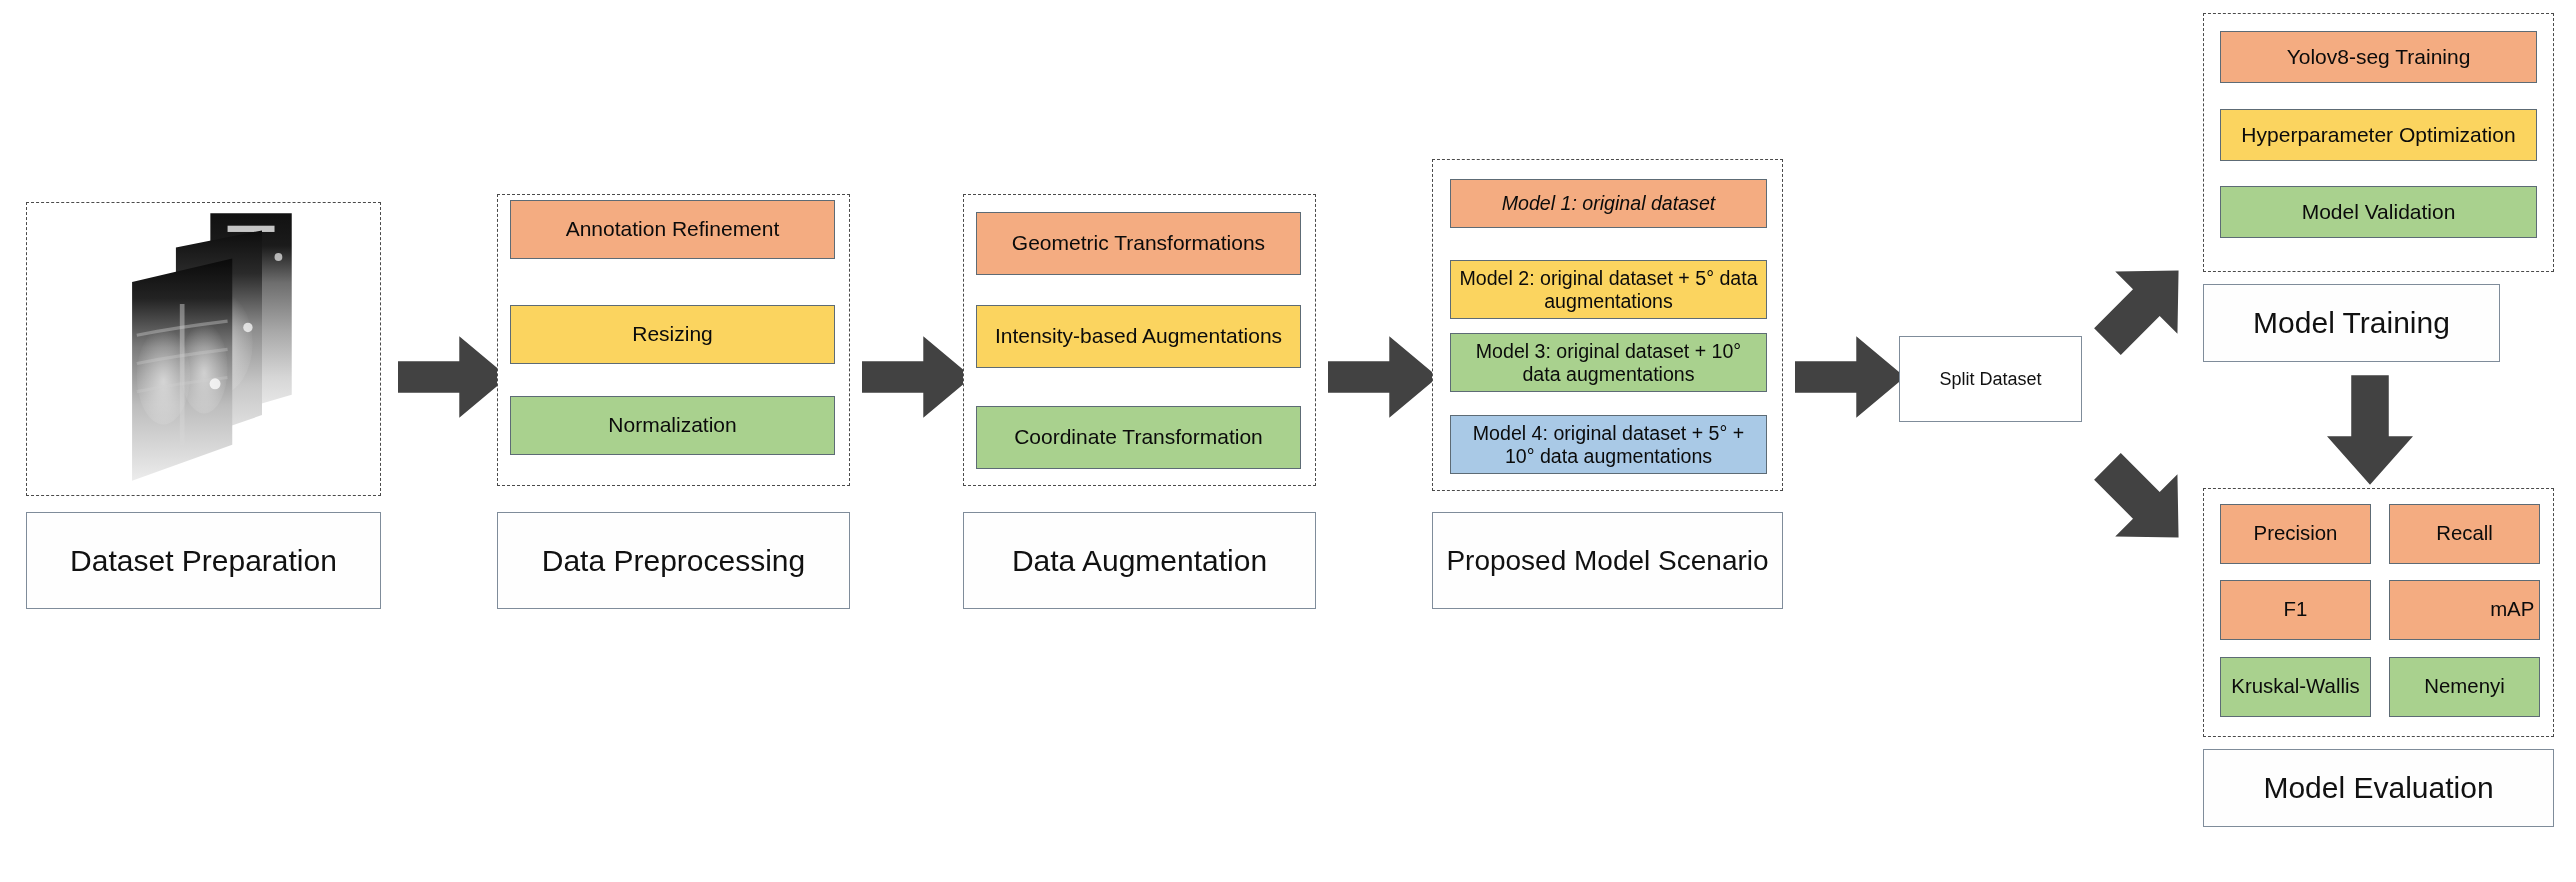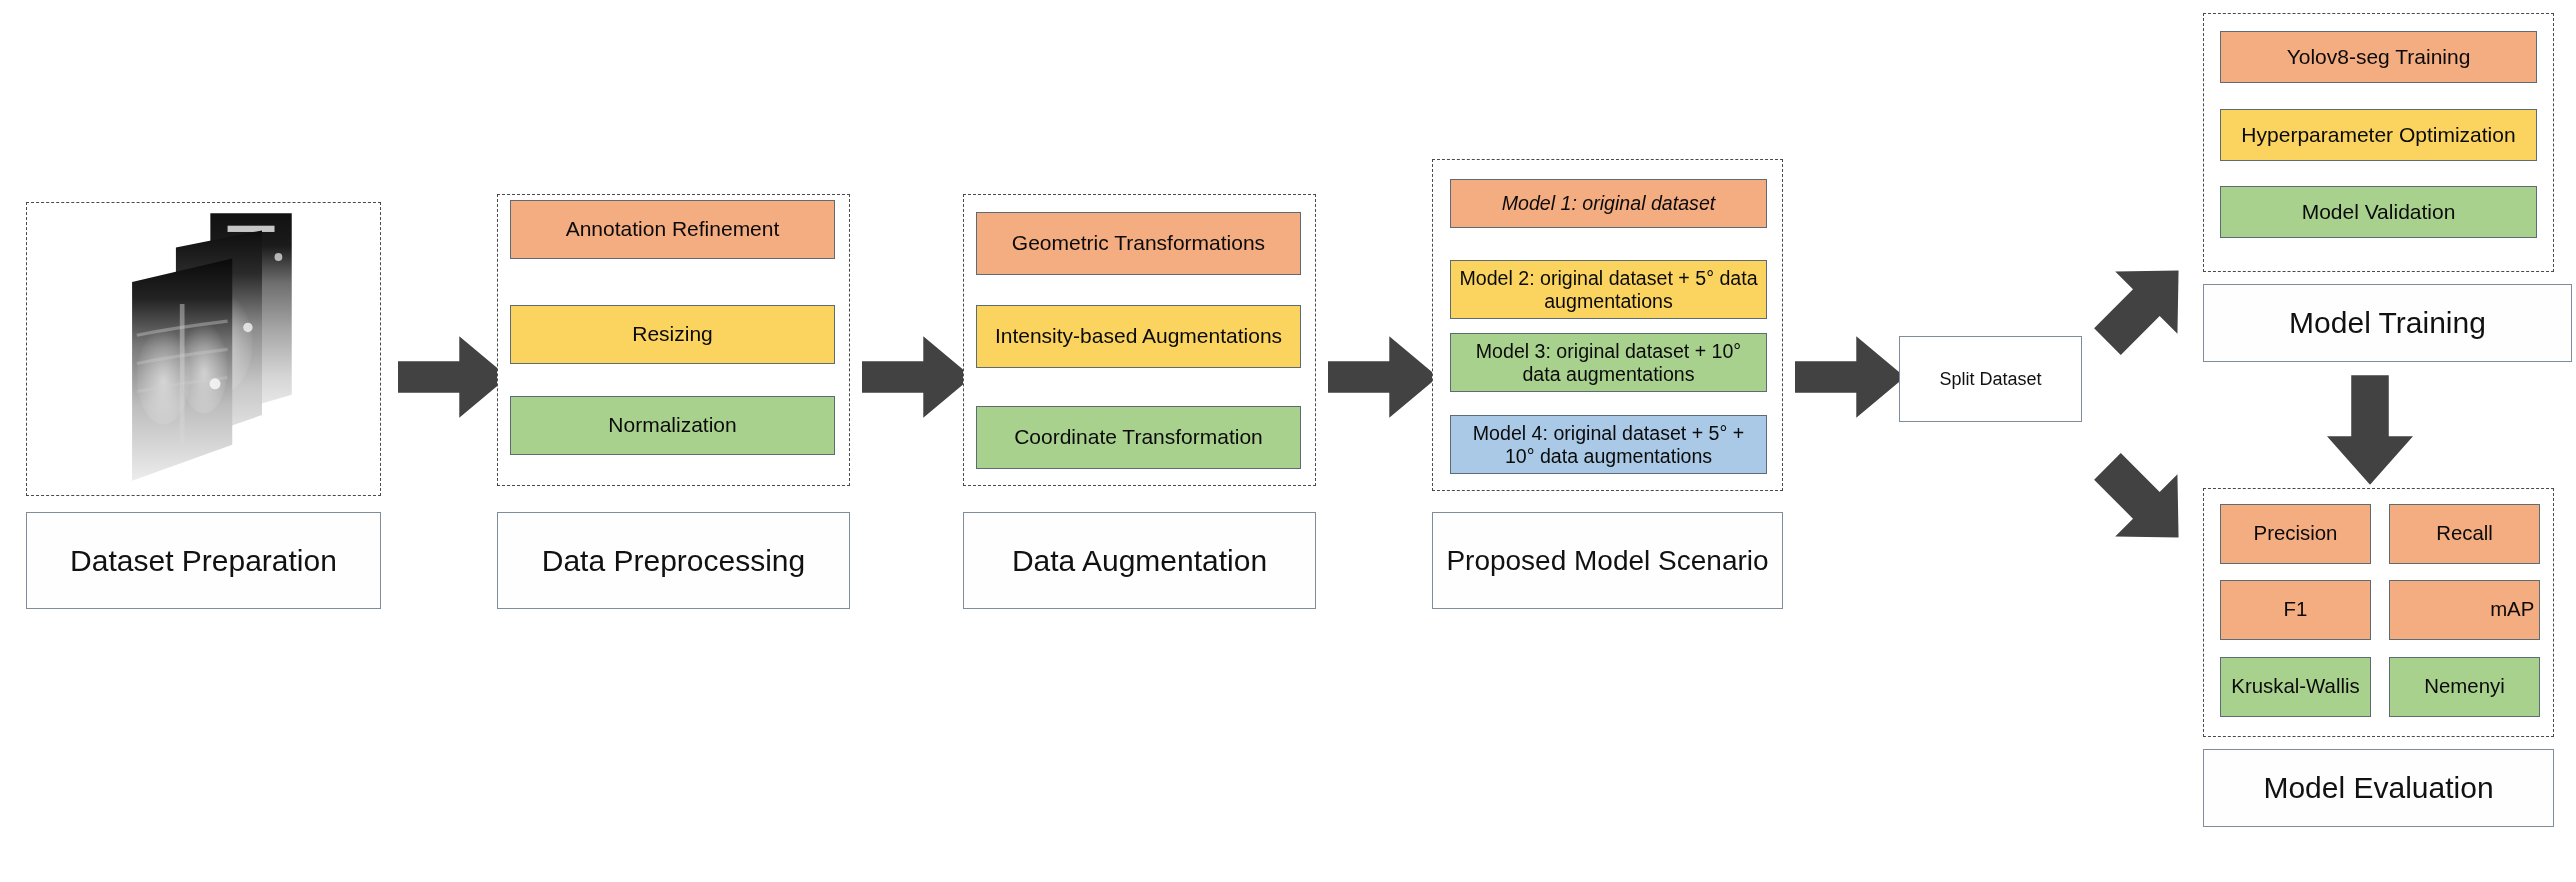--- a/index.html
+++ b/index.html
@@ -218,21 +218,21 @@
 <div class="block c-orange" style="left:2220px;top:31px;width:317px;height:52px;">
   <span>Yolov8-seg Training</span>
 </div>
 <div class="block c-yellow" style="left:2220px;top:109px;width:317px;height:52px;">
   <span>Hyperparameter Optimization</span>
 </div>
 <div class="block c-green" style="left:2220px;top:186px;width:317px;height:52px;">
   <span>Model Validation</span>
 </div>
 
-<div class="caption" style="left:2203px;top:284px;width:369px;height:78px;">
+<div class="caption" style="left:2203px;top:284px;width:297px;height:78px;">
   <span>Model Training</span>
 </div>
 
 <div class="arrow" style="left:2327px;top:375px;width:86px;height:110px;">
   <svg viewBox="0 0 110 140" xmlns="http://www.w3.org/2000/svg">
     <polygon points="31,0 79,0 79,78 110,78 55,140 0,78 31,78" fill="#424242"></polygon>
   </svg>
 </div>
 
 <div class="dotted" style="left:2203px;top:488px;width:351px;height:249px;"></div>

